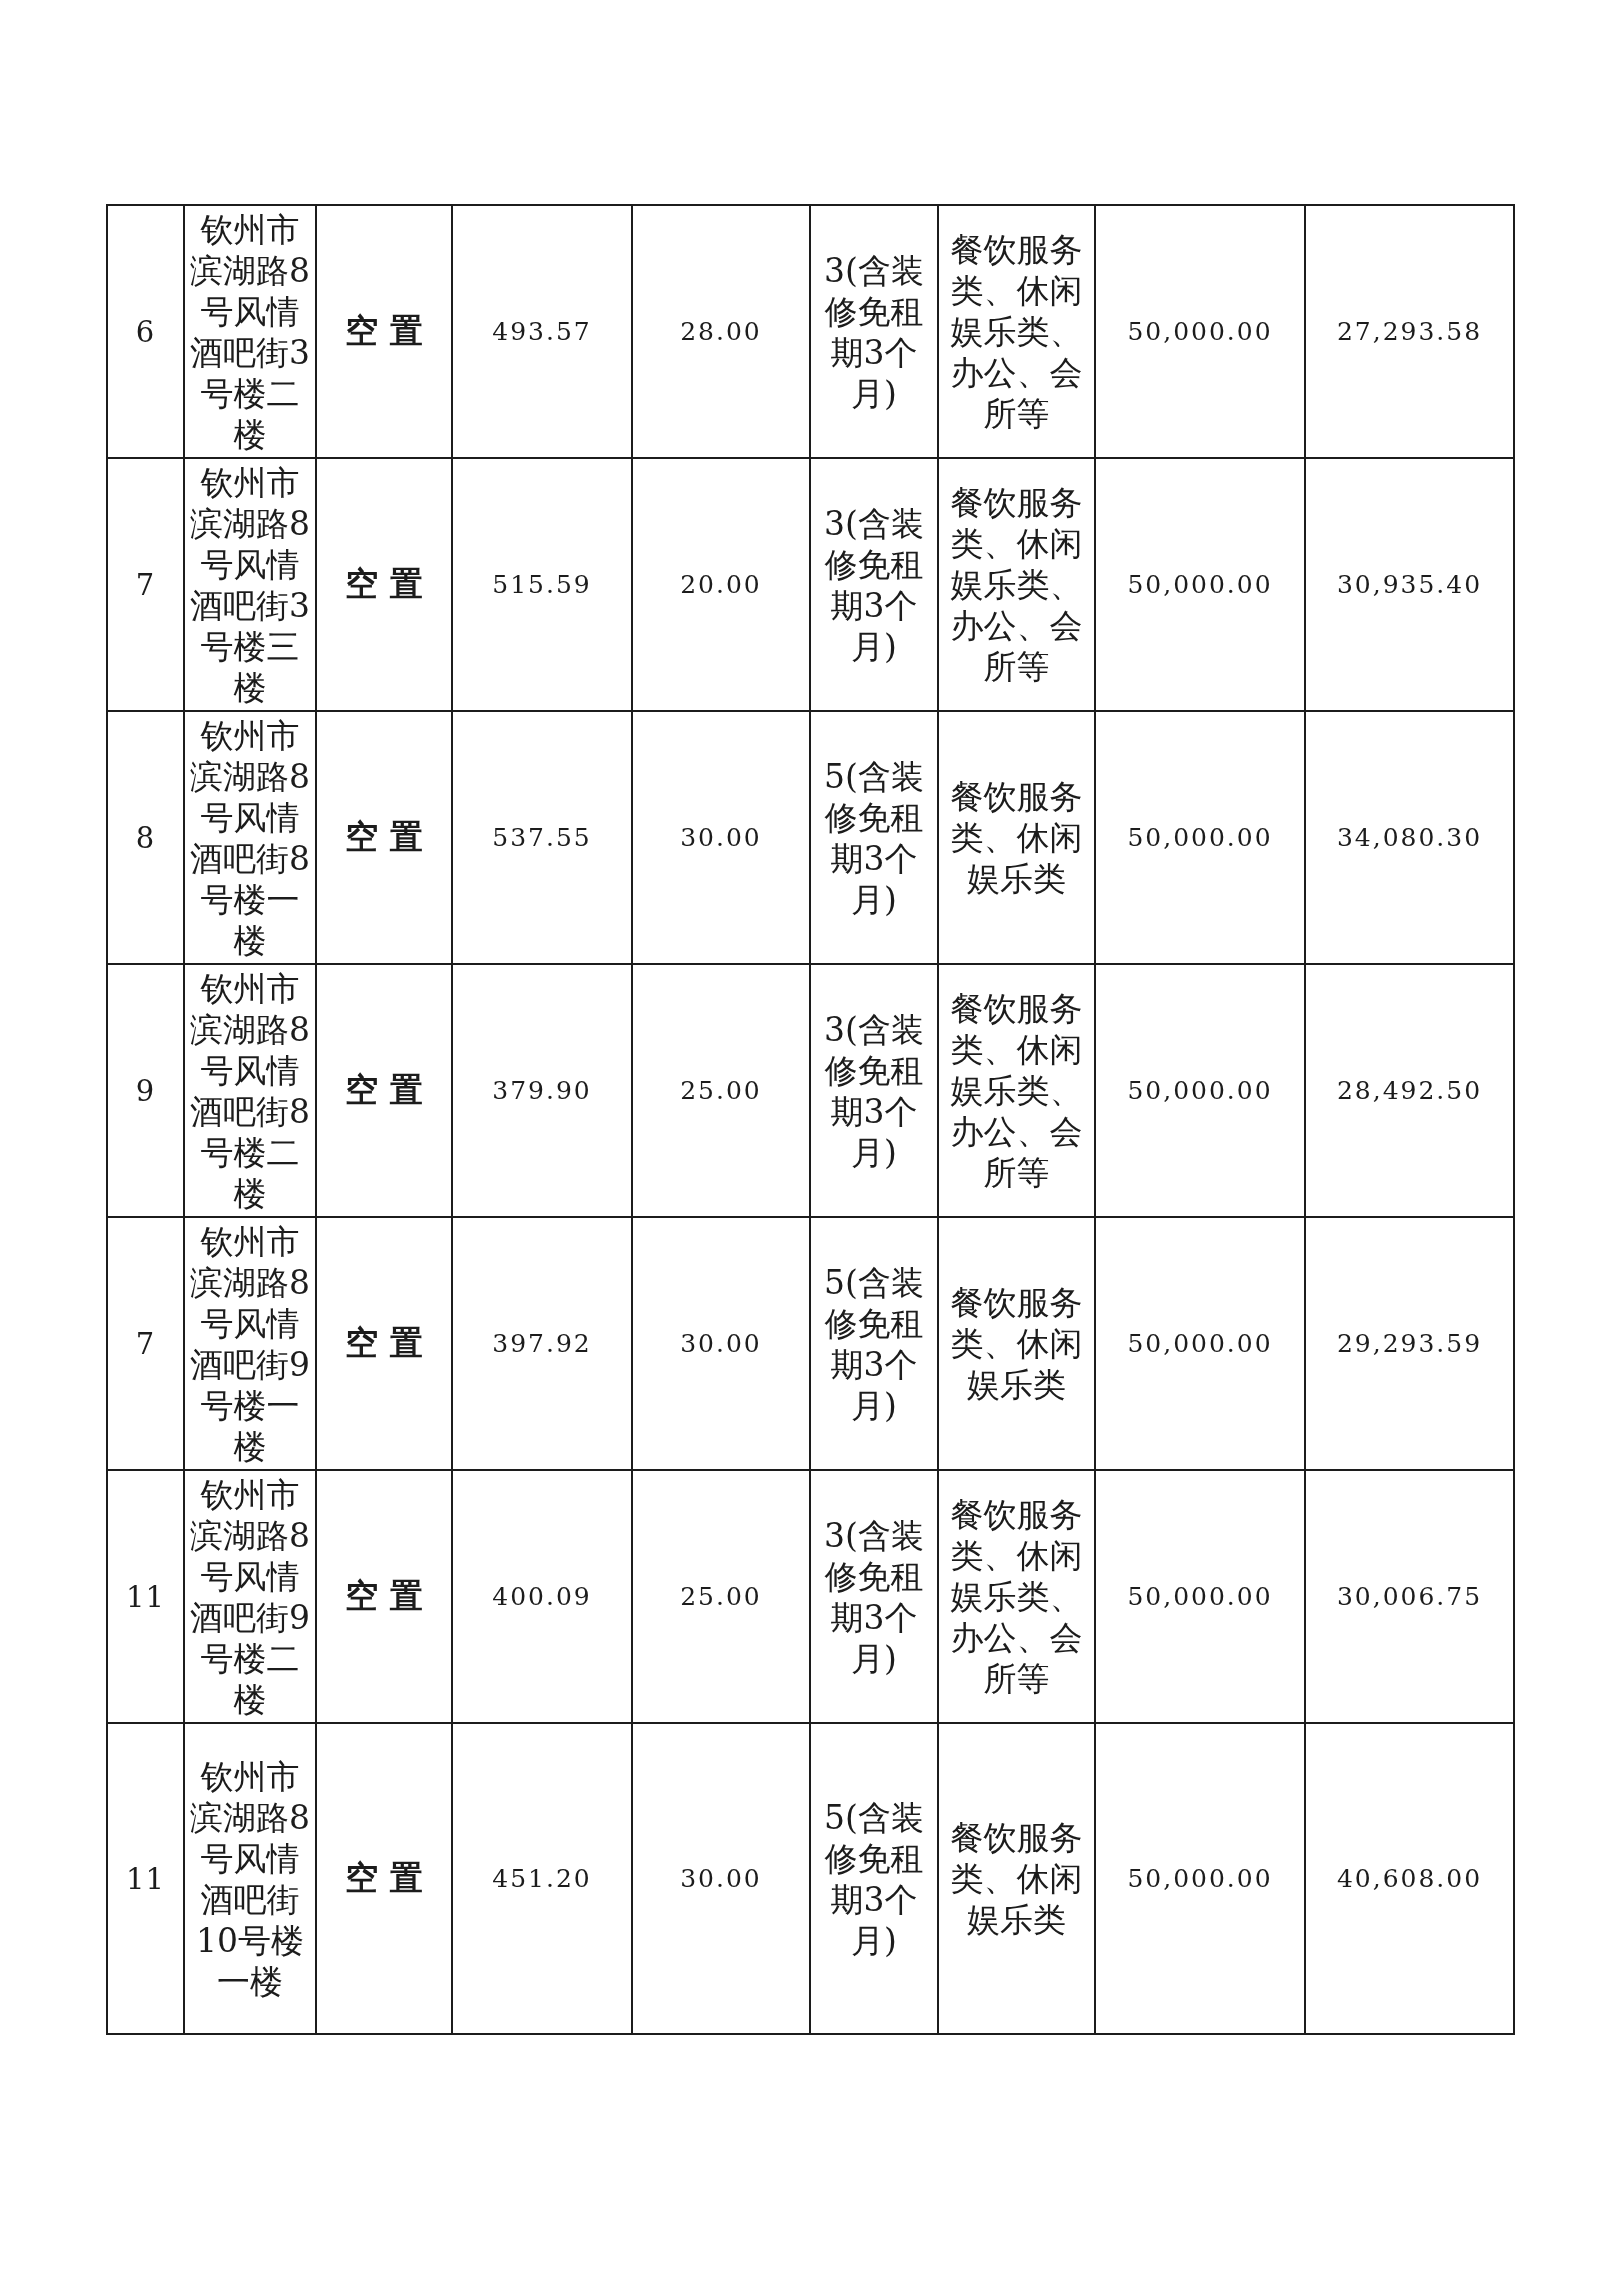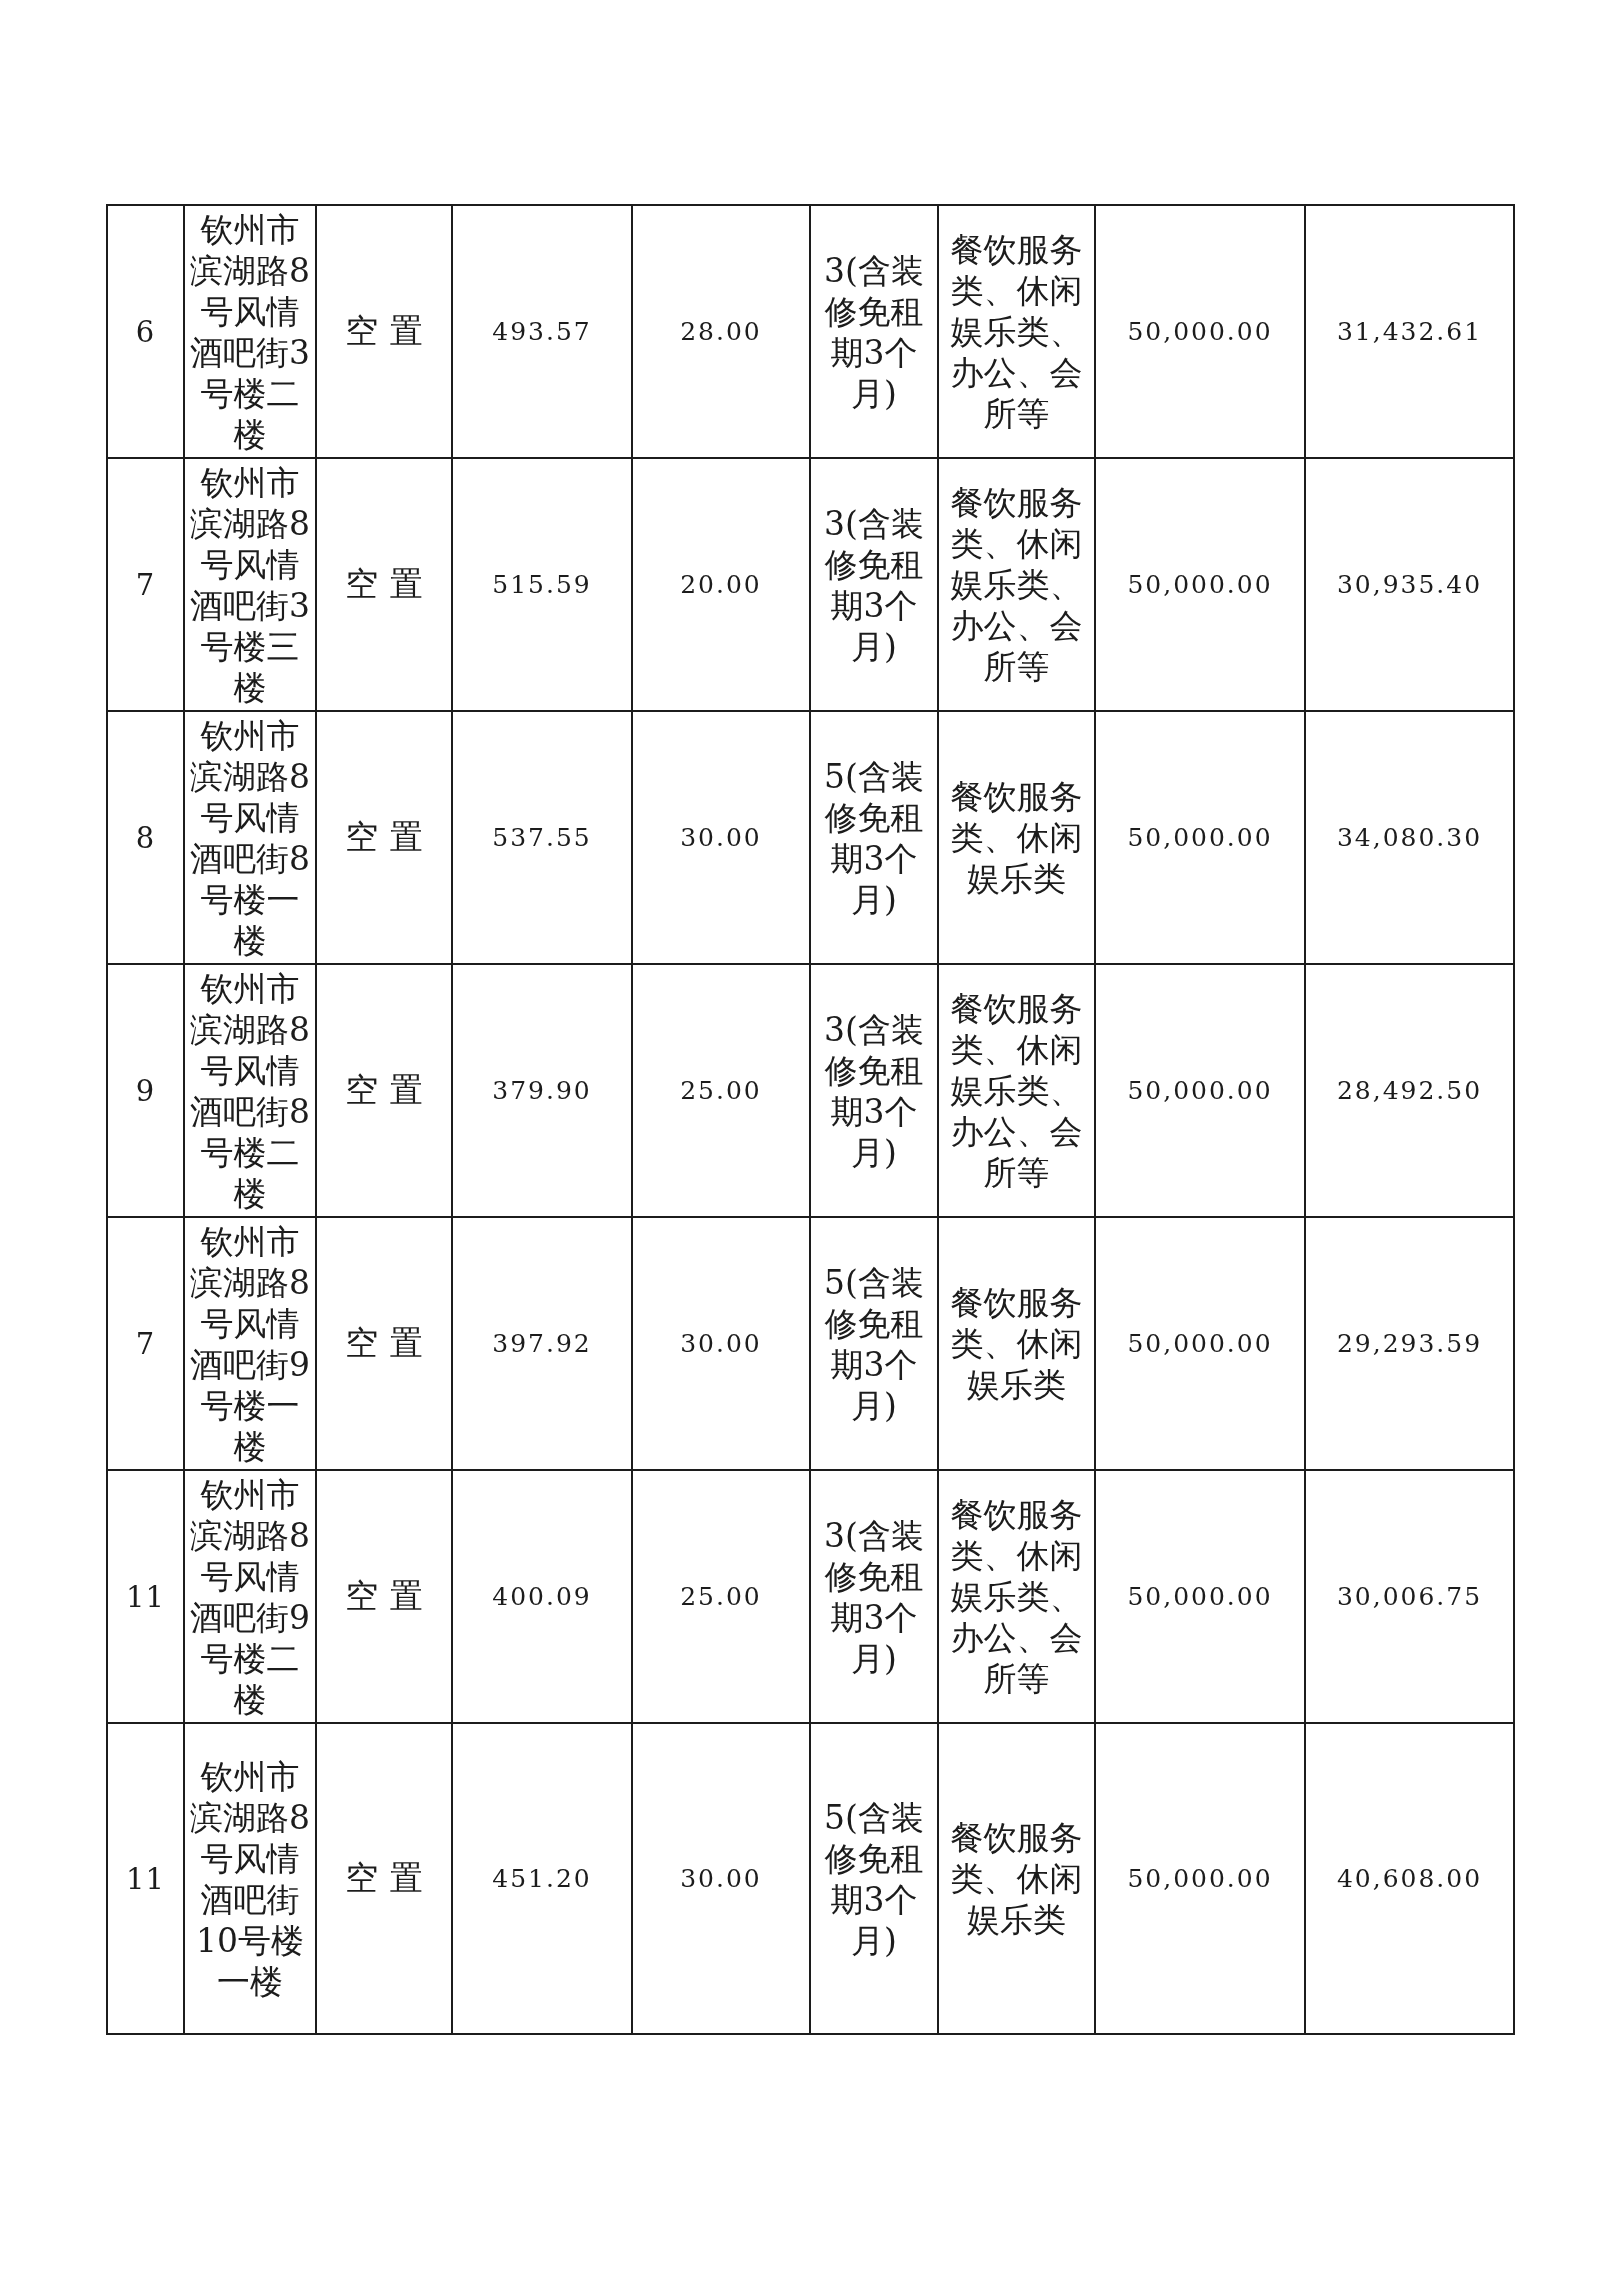--- a/index.html
+++ b/index.html
@@ -41,20 +41,21 @@
     letter-spacing: 1px;
   }
   .c-cjk {
     font-size: 33px;
     line-height: 41px;
   }
   .c-status {
     font-size: 33px;
     letter-spacing: 0.35em;
     text-indent: 0.35em; 
+    font-weight: bold;
   }
   .c-num {
     font-size: 25px;
     letter-spacing: 2px;
     white-space: nowrap;
   }
 </style>
 </head>
 <body>
 
@@ -74,21 +75,21 @@
     <tbody>
       <tr class="r-std">
         <td class="c-idx">6</td>
         <td class="c-cjk">钦州市滨湖路8号风情酒吧街3号楼二楼</td>
         <td class="c-status">空置</td>
         <td class="c-num">493.57</td>
         <td class="c-num">28.00</td>
         <td class="c-cjk">3(含装修免租期3个月)</td>
         <td class="c-cjk">餐饮服务类、休闲娱乐类、办公、会所等</td>
         <td class="c-num">50,000.00</td>
-        <td class="c-num">31,432.61</td>
+        <td class="c-num">27,293.58</td>
       </tr>
       <tr class="r-std">
         <td class="c-idx">7</td>
         <td class="c-cjk">钦州市滨湖路8号风情酒吧街3号楼三楼</td>
         <td class="c-status">空置</td>
         <td class="c-num">515.59</td>
         <td class="c-num">20.00</td>
         <td class="c-cjk">3(含装修免租期3个月)</td>
         <td class="c-cjk">餐饮服务类、休闲娱乐类、办公、会所等</td>
         <td class="c-num">50,000.00</td>

